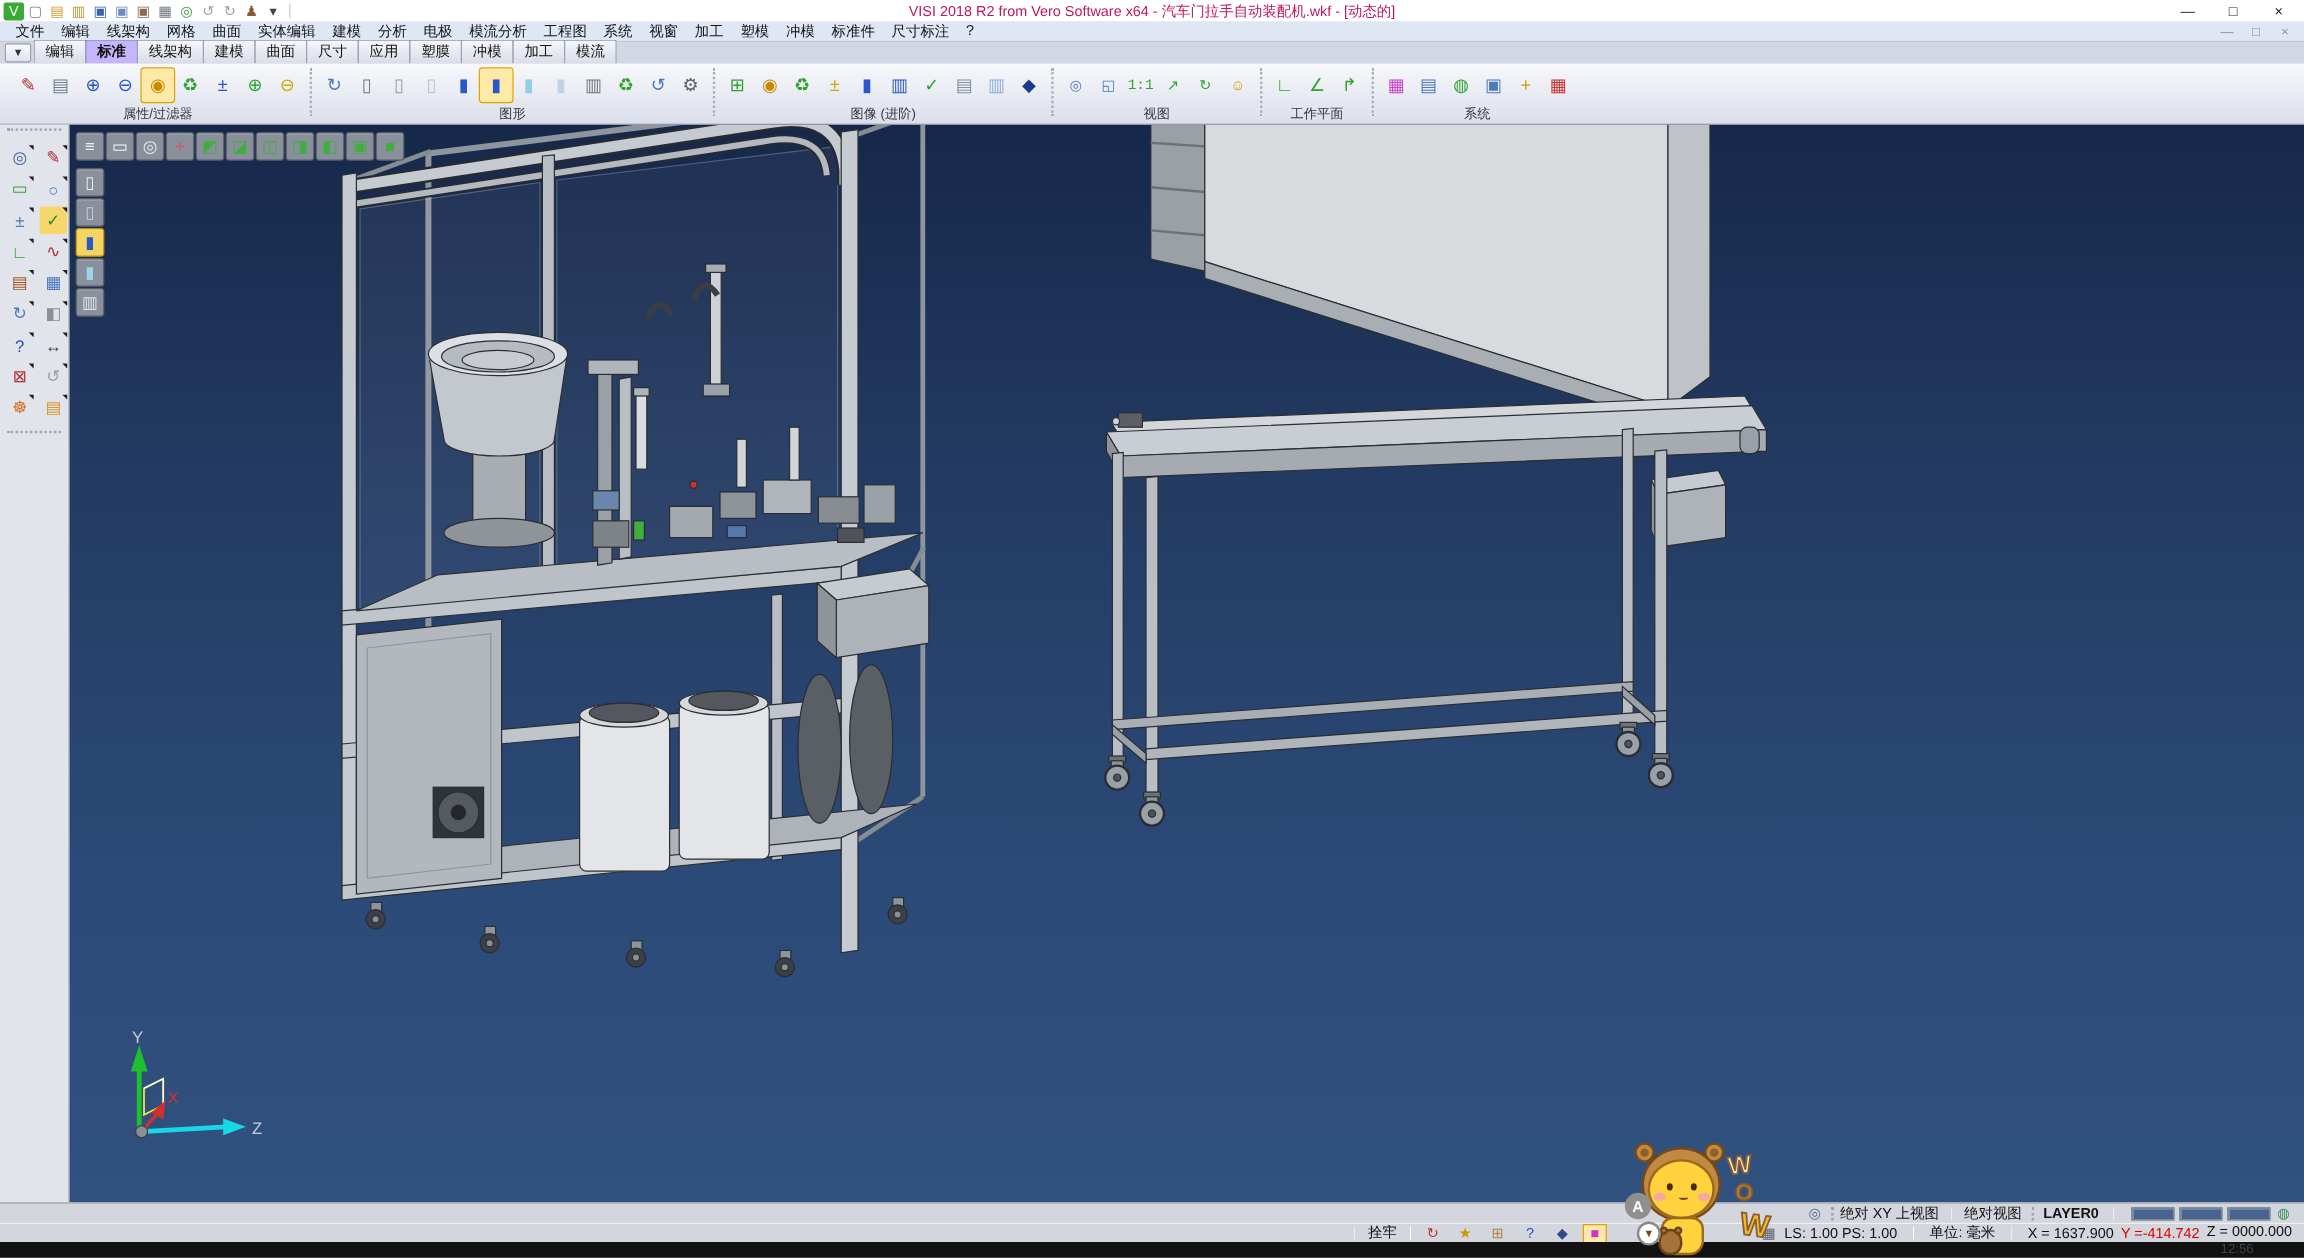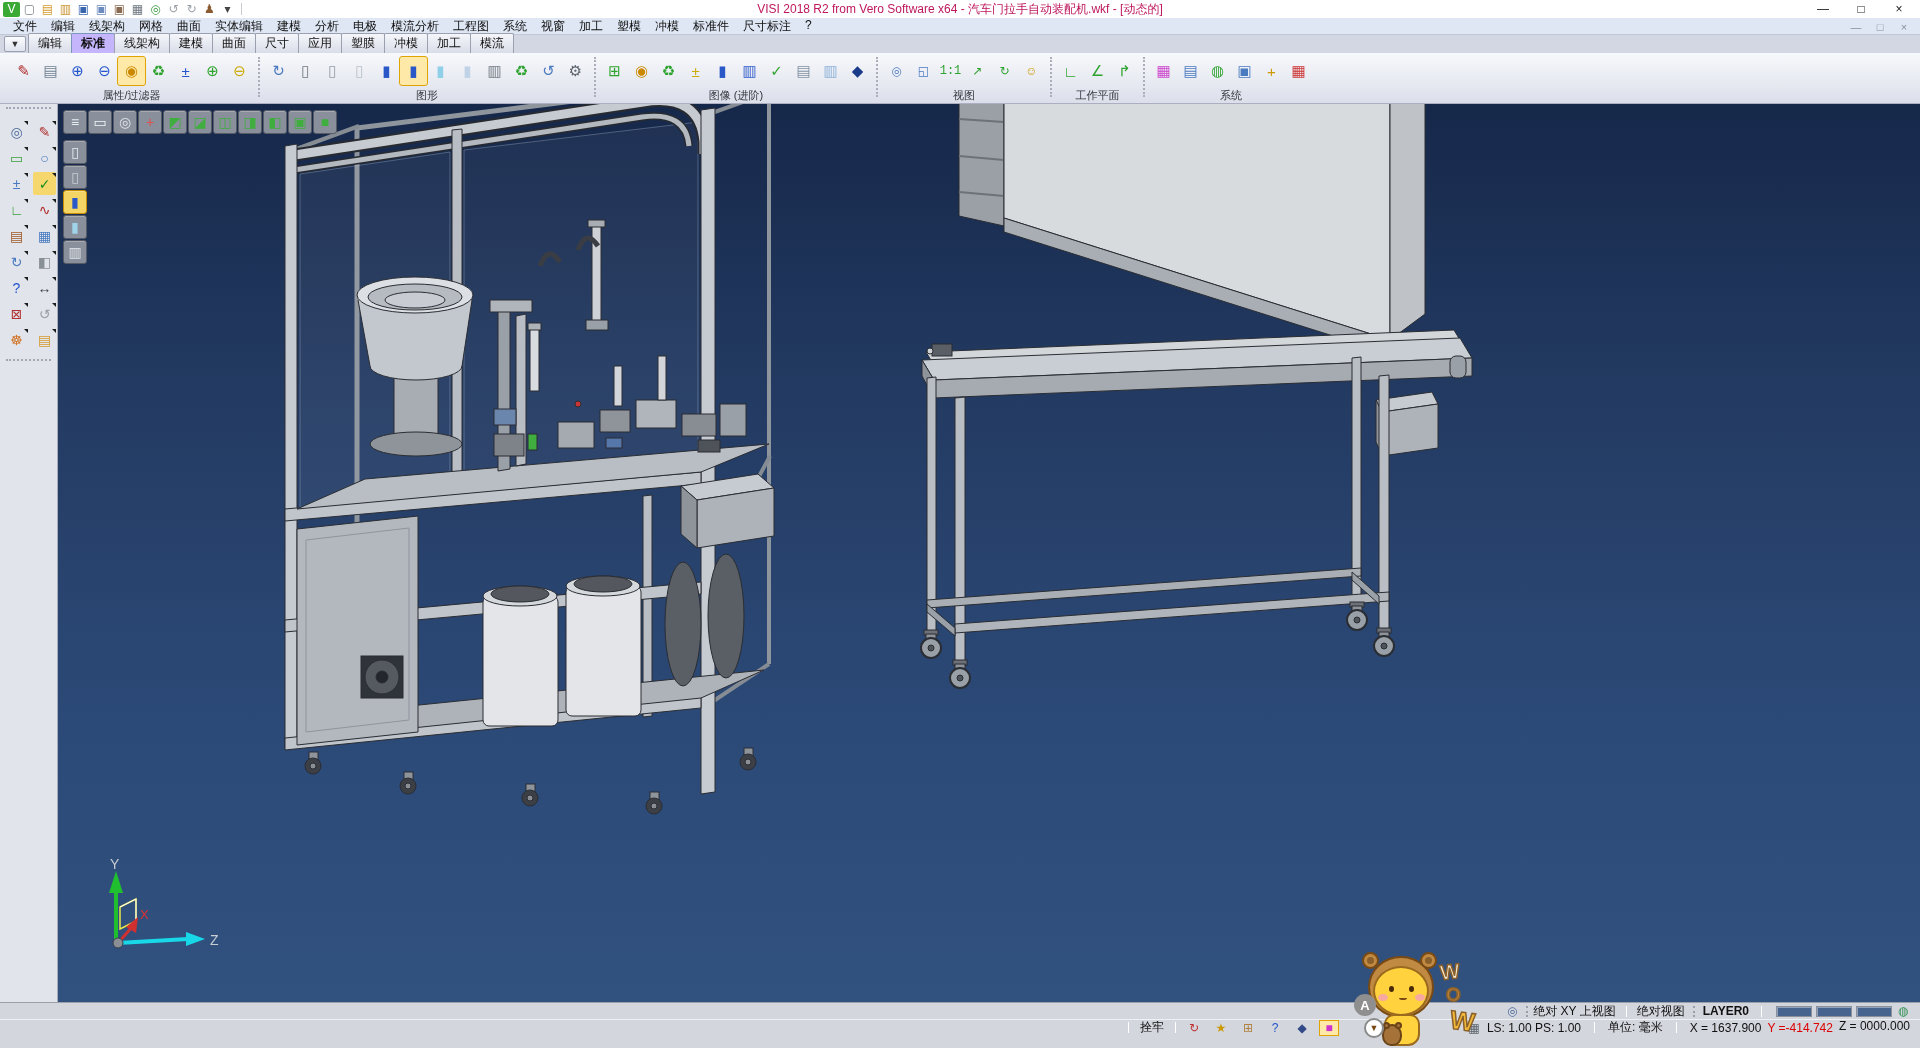--- a/index.html
+++ b/index.html
@@ -780,20 +780,23 @@
       <span style="margin:0 8px 0 4px;">LS: 1.00 PS: 1.00</span>
       <span class="ssep"></span>
       <span style="margin:0 8px;">单位: 毫米</span>
       <span class="ssep"></span>
       <span style="margin-left:8px;">X = 1637.900</span>
       <span class="coordY" style="margin-left:6px;">Y =-414.742</span>
       <span style="margin:0 10px 4px 6px;">Z = 0000.000</span>
     </span>
   </div>
 
+  <div class="taskbar">
+    <span class="clock">12:56</span>
+  </div>
 
   <div class="mascot">
     <div class="m-hood"></div>
     <div class="m-ear" style="left:30px; top:0;">
         <i class="m-ear-in"></i>
       </div>
     <div class="m-ear" style="left:88px; top:0;">
         <i class="m-ear-in"></i>
       </div>
     <div class="m-head">

